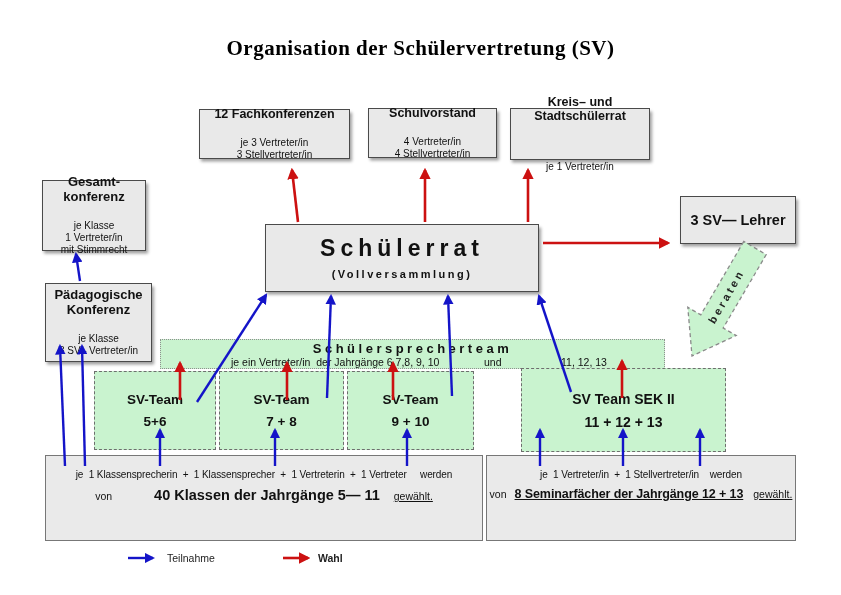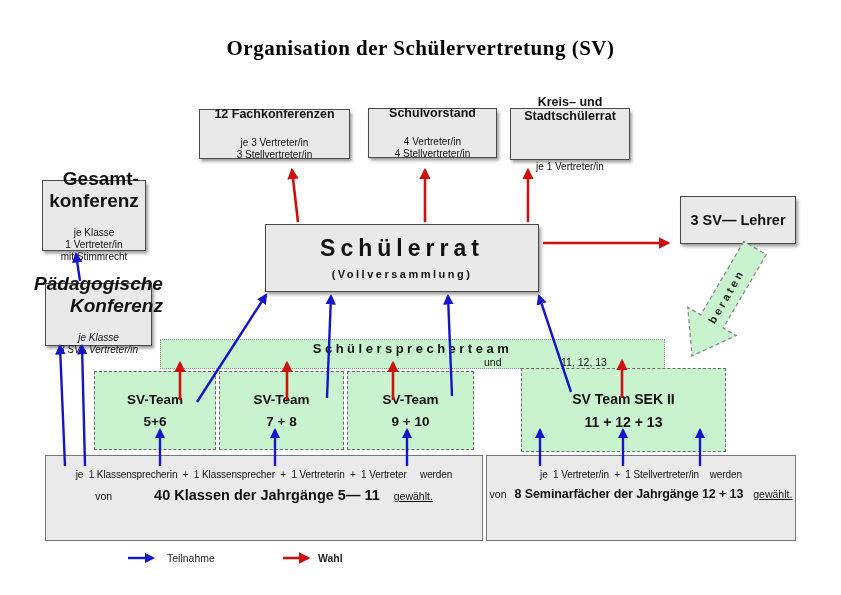--- a/index.html
+++ b/index.html
@@ -10,24 +10,24 @@
          font-family:"Liberation Serif",serif;font-weight:bold;font-size:21px;letter-spacing:.5px;color:#000;}
   
   .gbox{position:absolute;background:#e9e9e9;border:1.6px solid #4a4a4a;
         box-shadow:2px 2.5px 3px rgba(0,0,0,.38);
         display:flex;flex-direction:column;align-items:center;justify-content:center;
         text-align:center;box-sizing:border-box;}
   .gbox .bt{font-weight:bold;font-size:12.5px;line-height:1.15;white-space:pre-line;}
   .gbox .bs{font-size:10px;line-height:1.2;white-space:pre-line;margin-top:16px;}
   .b-fach{left:199px;top:109px;width:151px;height:50px;}
   .b-vorstand{left:368px;top:108px;width:129px;height:50px;}
-  .b-kreis{left:510px;top:108px;width:120px;height:52px;gap:22px;}
+  .b-kreis{left:510px;top:108px;width:140px;height:52px;gap:22px;}
   .b-gesamt{left:42px;top:180px;width:104px;height:71px;}
-  .b-gesamt .bt,.b-paed .bt{font-size:19px;text-align:right;}
-  .b-paed{left:45px;top:283px;width:107px;height:63px;font-style:italic;}
+  .b-gesamt .bt,.b-paed .bt{font-size:13px;}
+  .b-paed{left:45px;top:283px;width:107px;height:79px;}
   .b-rat{left:265px;top:224px;width:274px;height:68px;}
   .b-rat .bt{font-size:23px;letter-spacing:5px;text-align:right;}
   .b-rat .bs{font-weight:bold;font-size:11px;letter-spacing:2.5px;margin-top:7px;}
   .b-lehrer{left:680px;top:196px;width:116px;height:48px;}
   .b-lehrer .bt{font-size:14.5px;}
   
   .band{position:absolute;left:160px;top:339px;width:505px;height:30px;background:#c9f3cf;
         border:1.5px dotted #8f8f8f;box-sizing:border-box;}
   .band .bandtitle{position:absolute;left:0;right:0;top:1px;text-align:center;
         font-weight:bold;font-size:13px;letter-spacing:3.5px;}
@@ -43,21 +43,21 @@
   
   .bbox{position:absolute;background:#eaeaea;border:1.2px solid #777;box-sizing:border-box;}
   .bbl{left:45px;top:455px;width:438px;height:86px;}
   .bbr{left:486px;top:455px;width:310px;height:86px;}
   .bbox .l1{position:absolute;left:0;right:0;top:13px;text-align:center;
             font-size:10px;white-space:pre;letter-spacing:-.1px;}
   .bbox .l2{position:absolute;left:0;right:0;top:31px;display:flex;align-items:baseline;justify-content:center;}
   .von{font-size:10.5px;}
   .bbl .von{margin-right:42px;} .bbr .von{margin-right:8px;}
   .bold-line{font-weight:bold;font-size:14.5px;}
-  .bbr .bold-line{font-size:12.5px;letter-spacing:-.1px;}
+  .bbr .bold-line{font-size:12.5px;letter-spacing:-.1px;text-decoration:underline;}
   .gew{font-size:10.5px;text-decoration:underline;}
   .bbl .gew{margin-left:14px;} .bbr .gew{margin-left:10px;}
   
   .beraten{position:absolute;left:697px;top:290px;width:60px;height:14px;text-align:center;
            font-weight:bold;font-size:11px;letter-spacing:3px;color:#222;
            transform:rotate(-60deg);transform-origin:center;}
   
   .legend-label{position:absolute;top:552px;font-size:10.5px;color:#222;}
   .lg-t{left:167px;} .lg-w{left:318px;font-weight:bold;}
   
@@ -110,20 +110,21 @@
     <div class="bt">Schülerrat</div>
     <div class="bs">(Vollversammlung)</div>
   </div>
 
   <div class="gbox b-lehrer">
     <div class="bt">3 SV— Lehrer</div>
   </div>
 
   <div class="band">
     <div class="bandtitle">Schülersprecherteam</div>
+    <span class="bl2 p1">je ein Vertreter/in  der Jahrgänge 6,7,8, 9, 10</span>
     <span class="bl2 p2">und</span>
     <span class="bl2 p3">11, 12, 13</span>
   </div>
 
   <div class="tbox t56">
     <div>SV-Team</div>
     <div>5+6</div>
   </div>
   <div class="tbox t78">
     <div>SV-Team</div>

